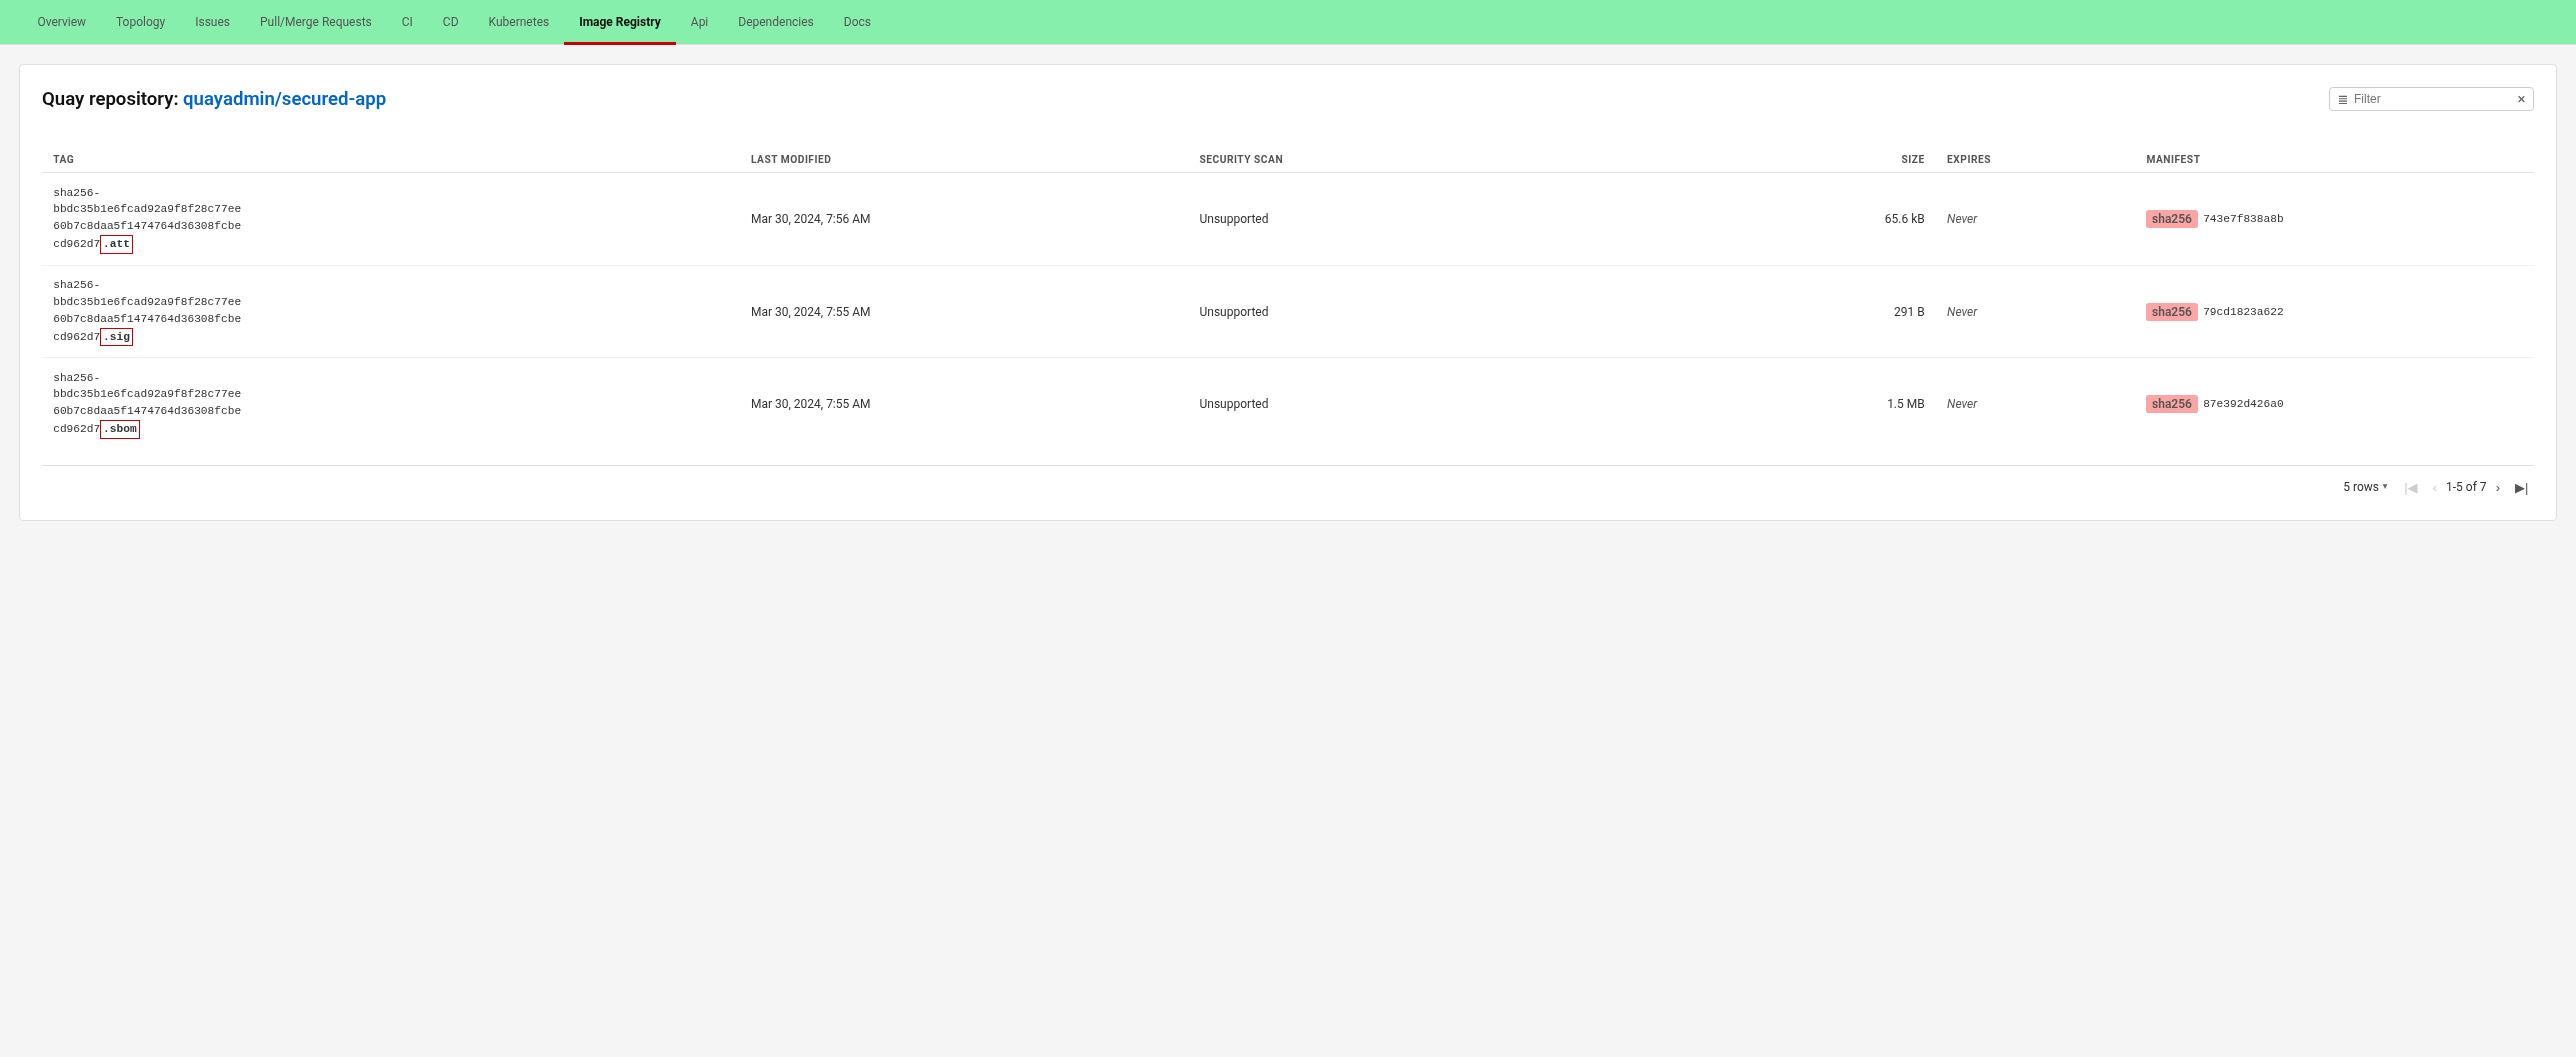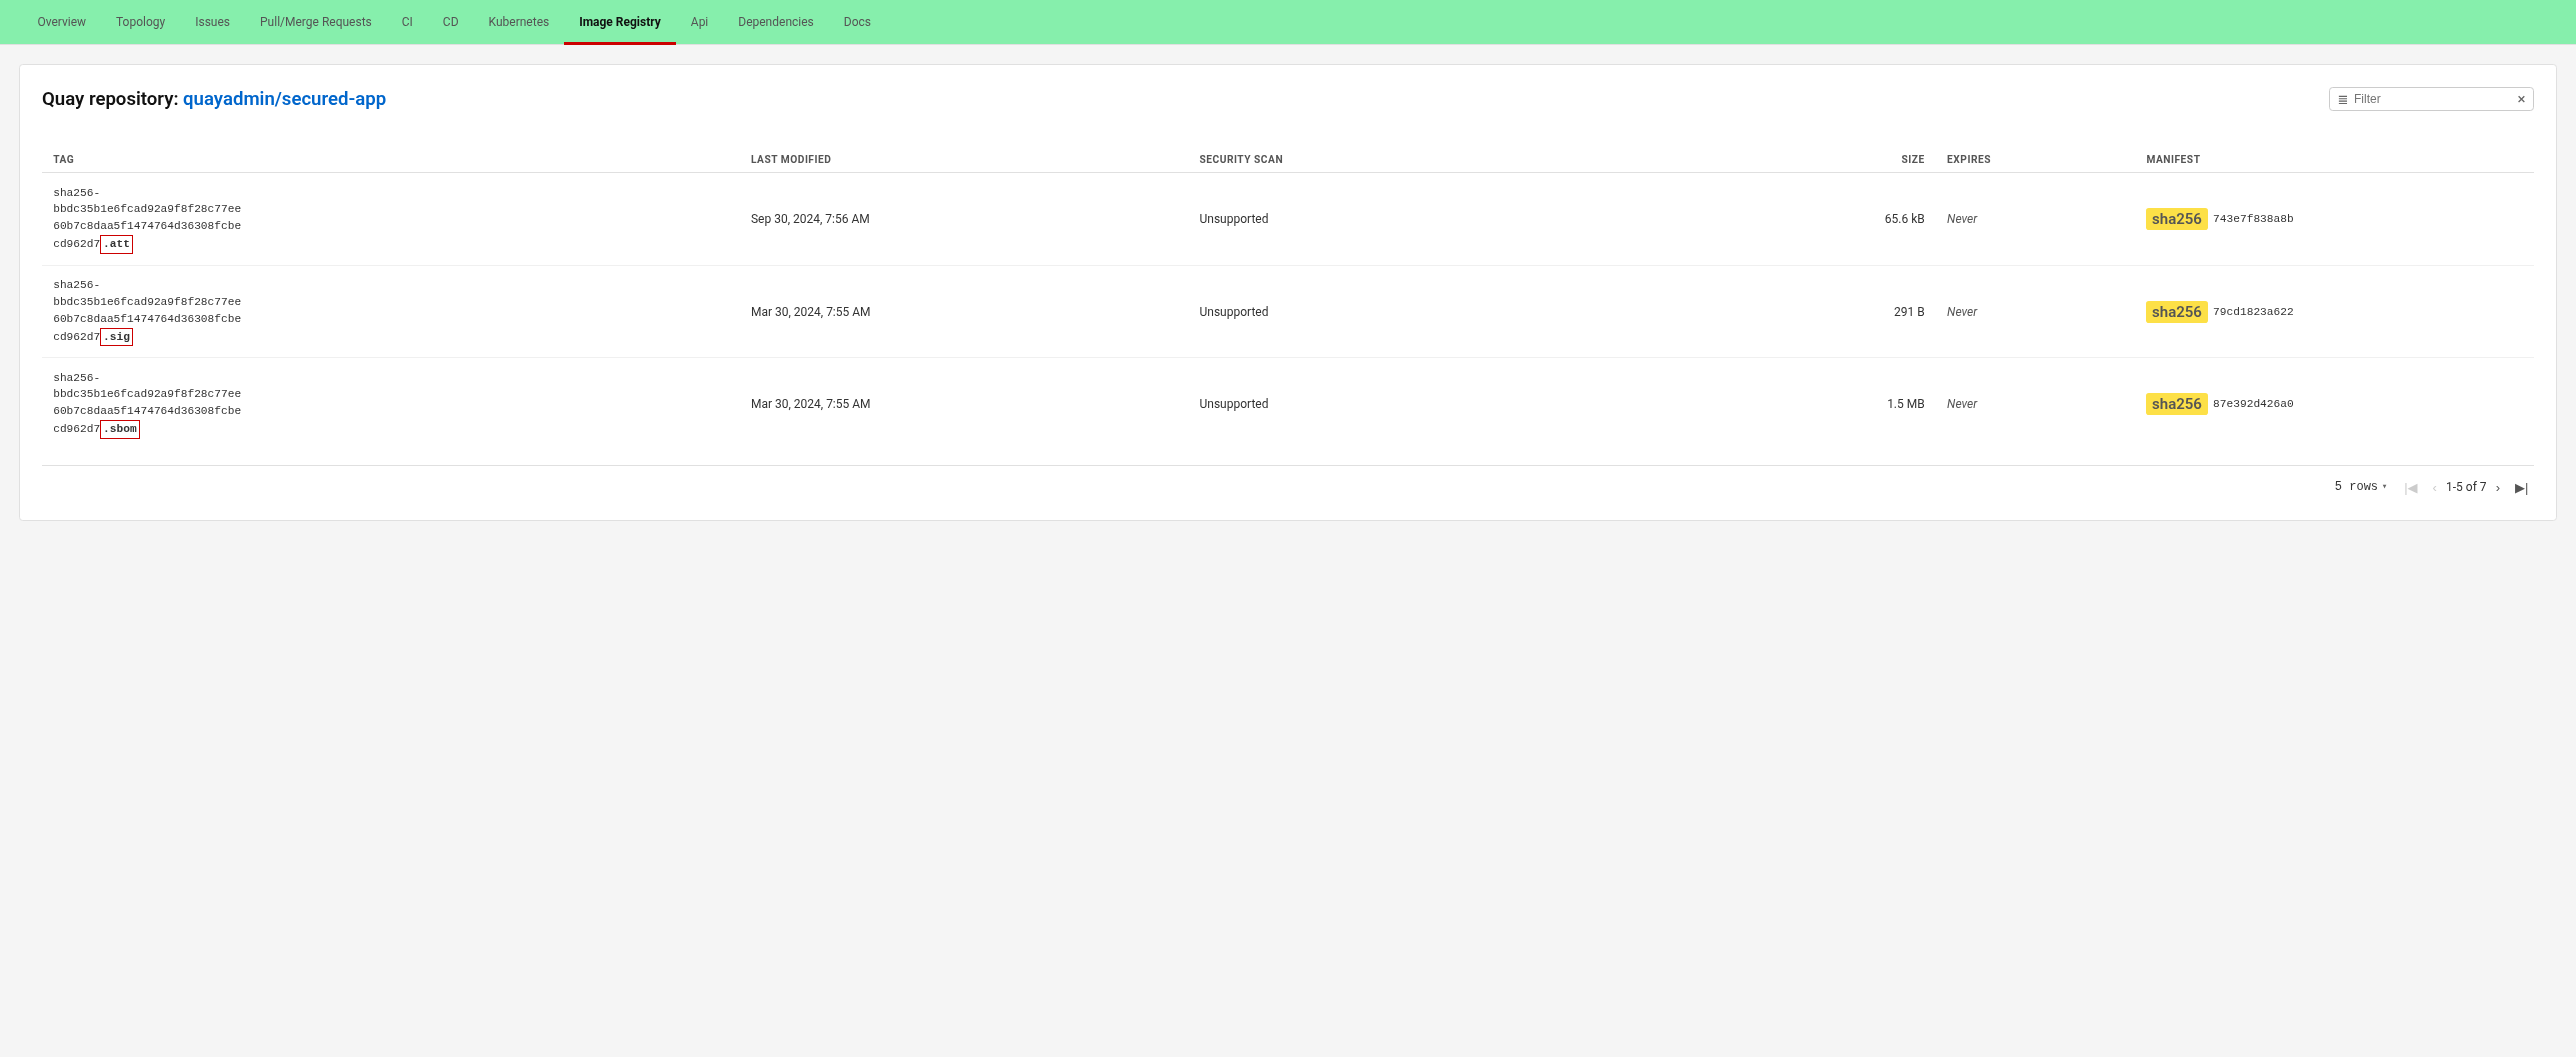--- a/index.html
+++ b/index.html
@@ -150,24 +150,24 @@
       color: #0066cc;
       text-decoration: none;
     }
 
     .manifest-cell {
       display: flex;
       align-items: center;
       gap: 5.6px;
     }
     .manifest-badge {
-      background: #fde047;
+      background: #fca5a5;
       border-radius: 2.8px;
       padding: 1.9px 5.6px;
-      font-size: 15px;
+      font-size: 12px;
       font-weight: 600;
       color: #555;
     }
     .manifest-hash {
       font-family: 'Courier New', Courier, monospace;
       font-size: 11.2px;
       color: #333;
     }
 
     .expires-cell {
@@ -190,21 +190,20 @@
       border-top: 0.9px solid #e0e0e0;
       font-size: 12px;
       color: #333;
     }
 
     .rows-label {
       display: flex;
       align-items: flex-start;
       gap: 3.7px;
       cursor: pointer;
-      font-family: Liberation Mono, monospace;
     }
     .chevron-down {
       font-size: 9.3px;
       color: #666;
     }
 
     .pagination-controls {
       display: flex;
       align-items: center;
       gap: 3.7px;
@@ -275,21 +274,21 @@
           <th class="col-expires">EXPIRES</th>
           <th class="col-manifest">MANIFEST</th>
         </tr>
       </thead>
       <tbody id="table-body">
 
       <tr>
             <td>
               <div class="tag-cell"><span>sha256-</span><br><span>bbdc35b1e6fcad92a9f8f28c77ee</span><br><span>60b7c8daa5f1474764d36308fcbe</span><br><span>cd962d7</span><span class="tag-suffix">.att</span></div>
             </td>
-            <td>Sep 30, 2024, 7:56 AM</td>
+            <td>Mar 30, 2024, 7:56 AM</td>
             <td>Unsupported</td>
             <td class="size-cell">65.6 kB</td>
             <td class="expires-cell">Never</td>
             <td>
               <div class="manifest-cell">
                 <span class="manifest-badge">sha256</span>
                 <span class="manifest-hash">743e7f838a8b</span>
               </div>
             </td>
           </tr>

